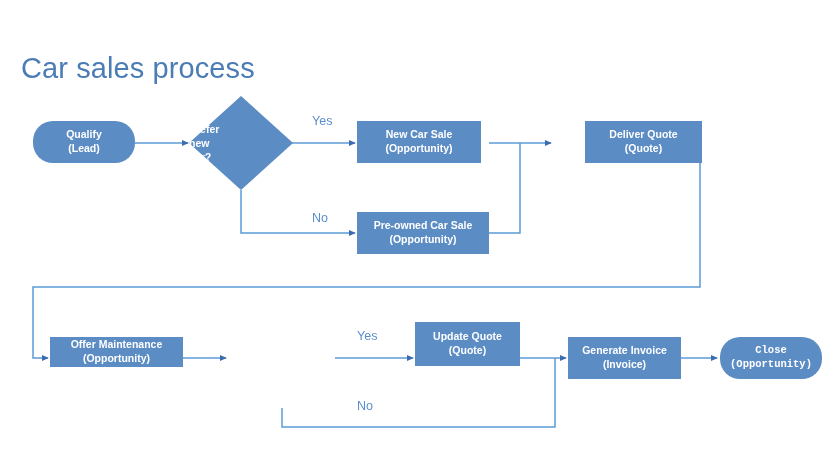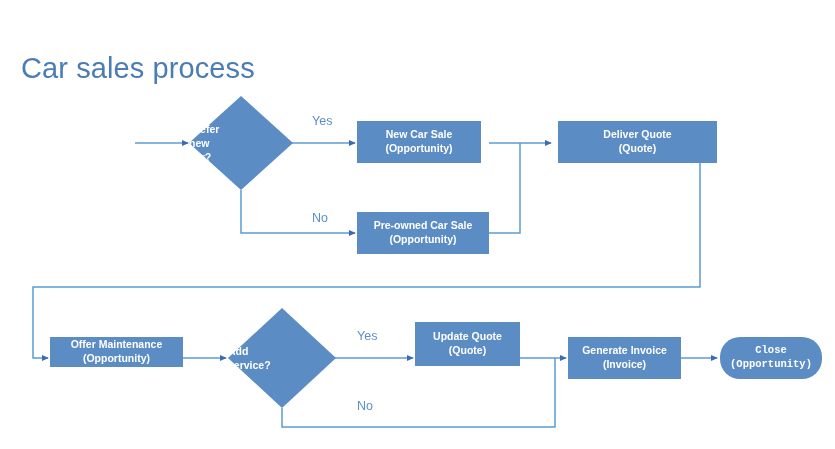--- a/index.html
+++ b/index.html
@@ -130,57 +130,54 @@
       <path d="M335,358 L413,358" marker-end="url(#ah)"></path>
 
       <path d="M520,358 L566,358" marker-end="url(#ah)"></path>
 
       <path d="M282,408 L282,427 L555,427 L555,358"></path>
 
       <path d="M681,358 L717,358" marker-end="url(#ah)"></path>
     </g>
   </svg>
 
+  <div class="node pill" style="left:33px; top:121px; width:102px; height:42px;">
+    <span class="nline">Qualify</span>
+    <span class="nline">(Lead)</span>
+  </div>
 
   <div class="diamond-wrap" style="left:189px; top:96px; width:104px; height:94px;">
     <div class="diamond-shape"></div>
     <div class="diamond-label">
       <span class="nline">Prefer</span>
       <span class="nline">new</span>
       <span class="nline">car?</span>
     </div>
   </div>
 
   <div class="node rect" style="left:357px; top:121px; width:124px; height:42px;">
     <span class="nline">New Car Sale</span>
     <span class="nline">(Opportunity)</span>
   </div>
 
   <div class="node rect" style="left:357px; top:212px; width:132px; height:42px;">
     <span class="nline">Pre-owned Car Sale</span>
     <span class="nline">(Opportunity)</span>
   </div>
 
-  <div class="node rect" style="left:558px; top:121px; width:159px; height:42px;">
+  <div class="node rect" style="left:585px; top:121px; width:117px; height:42px;">
     <span class="nline">Deliver Quote</span>
     <span class="nline">(Quote)</span>
   </div>
 
   <div class="node rect" style="left:50px; top:337px; width:133px; height:30px;">
     <span class="nline">Offer Maintenance</span>
     <span class="nline">(Opportunity)</span>
   </div>
 
-  <div class="diamond-wrap" style="left:228px; top:308px; width:108px; height:100px;">
-    <div class="diamond-shape"></div>
-    <div class="diamond-label">
-      <span class="nline">Add</span>
-      <span class="nline">service?</span>
-    </div>
-  </div>
 
   <div class="node rect" style="left:415px; top:322px; width:105px; height:44px;">
     <span class="nline">Update Quote</span>
     <span class="nline">(Quote)</span>
   </div>
 
   <div class="node rect" style="left:568px; top:337px; width:113px; height:42px;">
     <span class="nline">Generate Invoice</span>
     <span class="nline">(Invoice)</span>
   </div>

